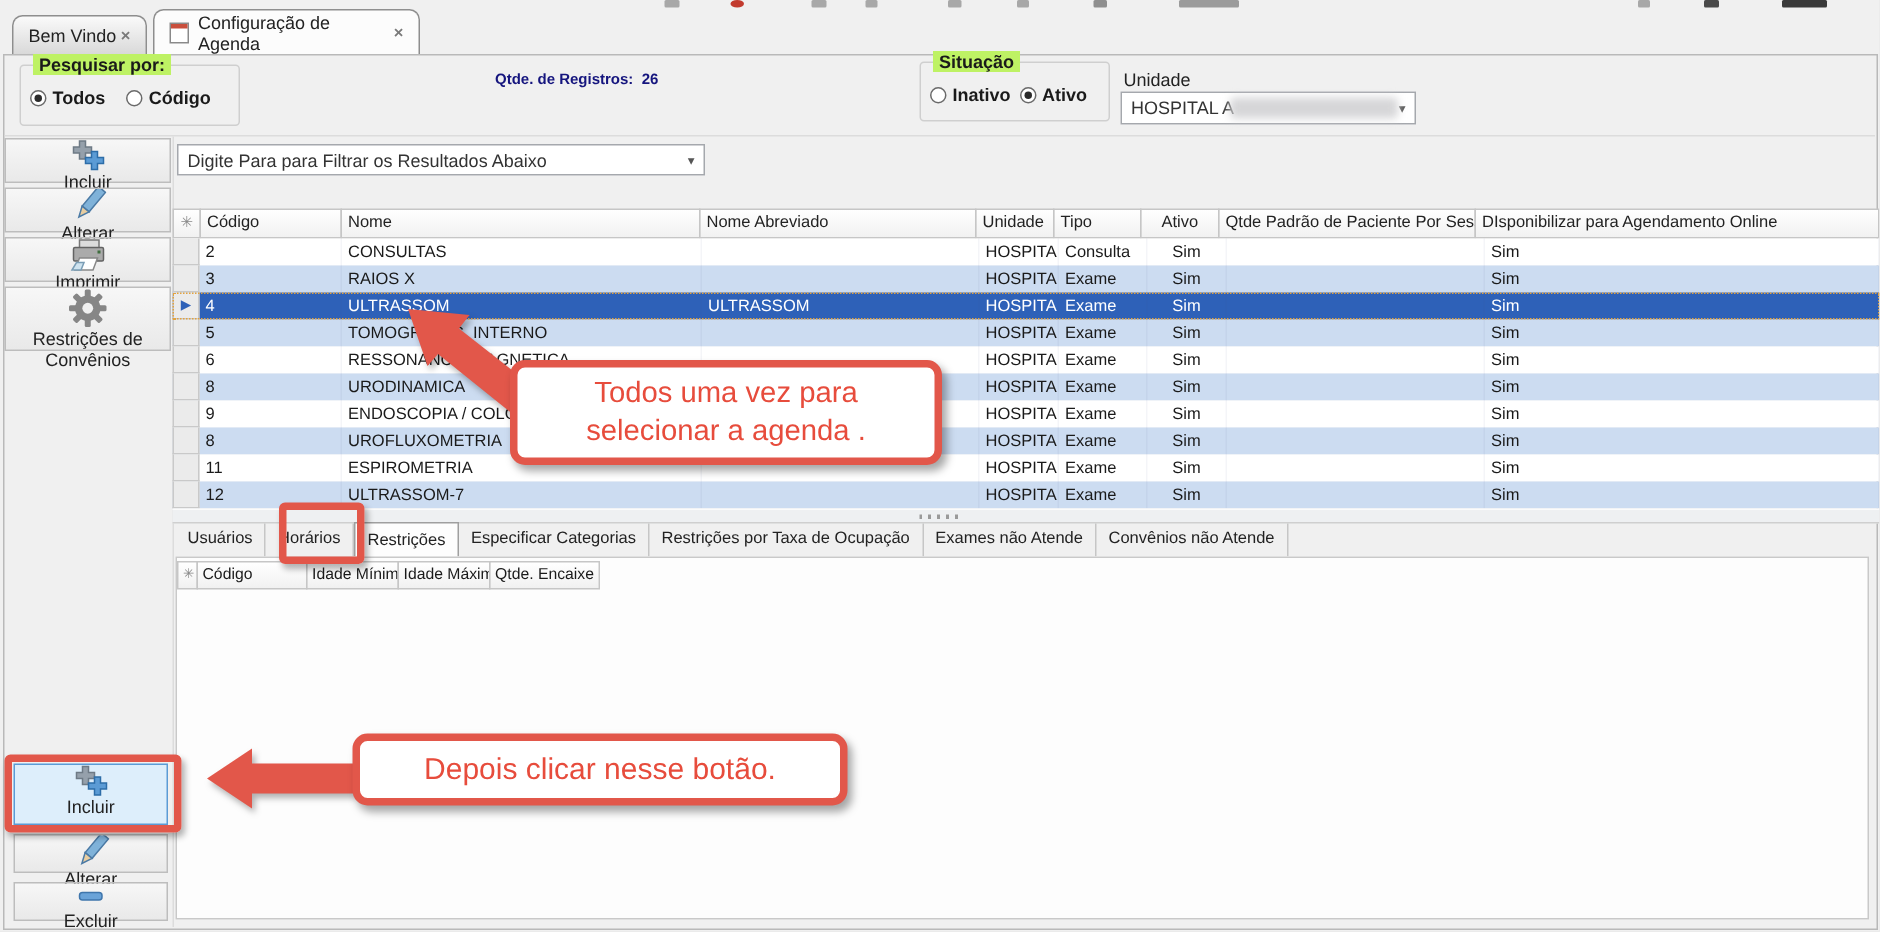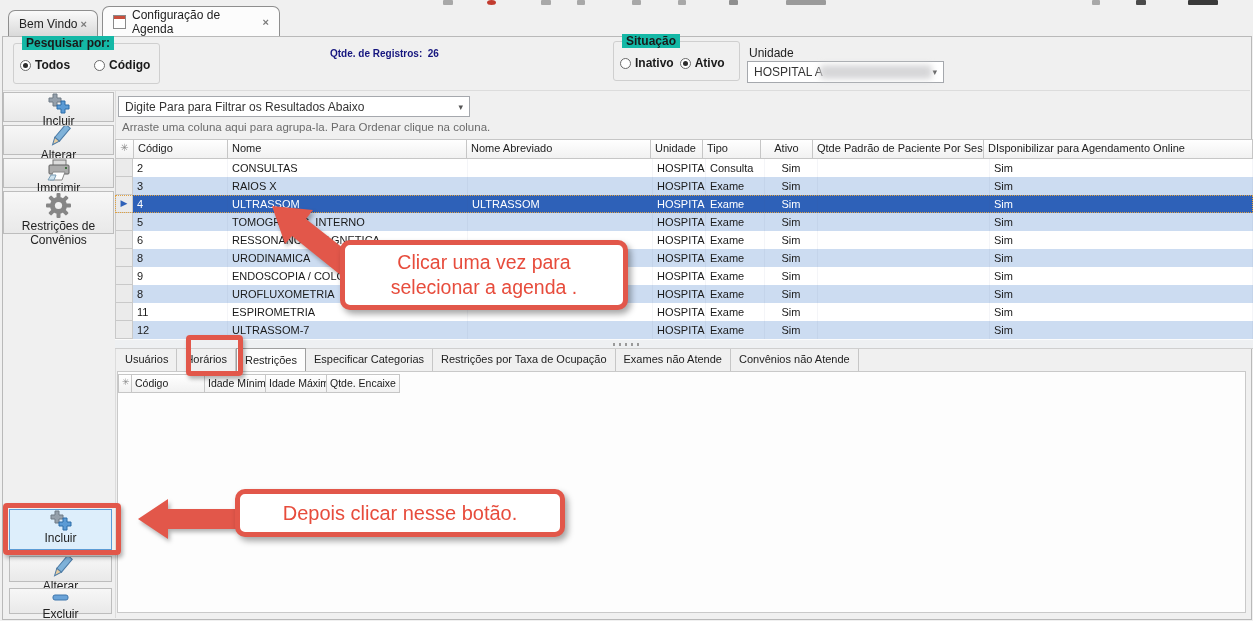--- a/index.html
+++ b/index.html
@@ -17,22 +17,22 @@
   .tclose{margin-left:auto;font-size:11px;color:#7a7a7a;font-weight:bold;}
   .calicon{width:11px;height:12px;background:#fff;border:1px solid #8a8a8a;position:relative;margin-right:6px;flex:none;}
   .calicon::before{content:"";position:absolute;left:0;right:0;top:0;height:3px;background:#c94f3d;}
 
   .frame{position:absolute;left:2px;top:36px;width:1248px;height:582px;border:1px solid #b9b9b9;background:#f0f0f0;}
   .hr1{position:absolute;left:3px;top:90px;width:1247px;height:1px;background:#dcdcdc;}
   .vline{position:absolute;left:115px;top:91px;width:1px;height:527px;background:#dcdcdc;}
 
   
   .gb{position:absolute;border:1px solid #cfcfcf;border-radius:3px;box-sizing:border-box;}
-  .legend{position:absolute;top:-8px;left:8px;background:#14b8a6;padding:0 4px;font-weight:bold;font-size:12px;}
-  .rrow{position:absolute;left:6px;top:14px;display:flex;gap:24px;align-items:center;}
+  .legend{position:absolute;top:-8px;left:8px;background:#bef264;padding:0 4px;font-weight:bold;font-size:12px;}
+  .rrow{position:absolute;left:6px;top:14px;display:flex;gap:14px;align-items:center;}
   .radio{display:flex;align-items:center;gap:4px;font-weight:bold;font-size:12px;cursor:default;}
   .rb{width:11px;height:11px;border-radius:50%;border:1px solid #6a6a6a;background:#fff;flex:none;box-sizing:border-box;}
   .rb.on{position:relative;}
   .rb.on::after{content:"";position:absolute;width:5px;height:5px;border-radius:50%;background:#2b2b2b;left:2px;top:2px;}
 
   .records{position:absolute;left:330px;top:48px;font-weight:bold;font-size:10px;color:#15157e;}
   .flabel{position:absolute;font-size:12px;color:#222;}
 
   .combo{position:absolute;background:#fff;border:1px solid #a5a8ad;box-sizing:border-box;display:flex;
          align-items:center;padding:0 6px;font-size:12px;color:#333;}
@@ -157,21 +157,20 @@
     <span>HOSPITAL A</span>
     <span class="arrow">▾</span>
   </div>
   <div class="smudge"></div>
 
   <div class="combo" style="left:118px;top:96px;width:352px;height:21px;">
     <span>Digite Para para Filtrar os Resultados Abaixo</span>
     <span class="arrow">▾</span>
   </div>
 
-  <div class="hint">Arraste uma coluna aqui para agrupa-la. Para Ordenar clique na coluna.</div>
 
   <div class="ghead">
     <div class="hc hind">✳</div>
     <div class="hc c1">Código</div>
     <div class="hc c2">Nome</div>
     <div class="hc c3">Nome Abreviado</div>
     <div class="hc c4">Unidade</div>
     <div class="hc c5">Tipo</div>
     <div class="hc c6">Ativo</div>
     <div class="hc c7">Qtde Padrão de Paciente Por Sessão</div>
@@ -319,21 +318,21 @@
   <div class="ann-rect" style="left:3px;top:503px;width:118px;height:52px;"></div>
 
   <svg class="annsvg">
     <g fill="#e2574a" style="filter:drop-shadow(2px 3px 2px rgba(0,0,0,0.3));">
       <polygon points="272,206 313,210 306,219 362,263 348,281 292,236 285,244"></polygon>
       <polygon points="138,519 168,499 168,509 237,509 237,529 168,529 168,539"></polygon>
     </g>
   </svg>
 
   <div class="callout co1">
-    <span>Clicar uma vez para</span>
+    <span>Todos uma vez para</span>
     <span>selecionar a agenda .</span>
   </div>
   <div class="callout co2">
     <span>Depois clicar nesse botão.</span>
   </div>
 
 <div class="sbtn" style="top: 92px; height: 30px; left: 3px; width: 111px;">
       <span class="bicon">
         <svg width="22" height="21" viewBox="0 0 22 21">
           <path d="M5 1h4v4h4v4H9v4H5V9H1V5h4z" fill="#95a0ab" stroke="#6e7a85"></path>

